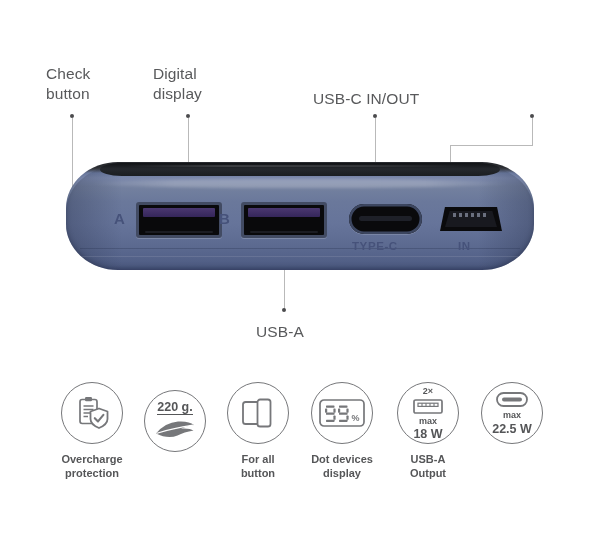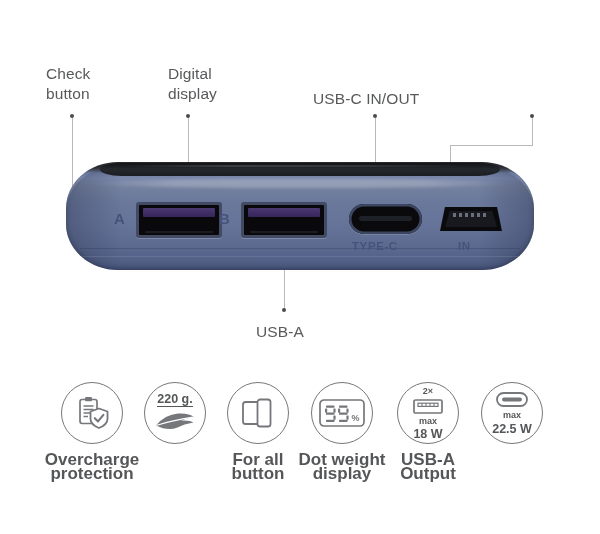--- a/index.html
+++ b/index.html
@@ -296,21 +296,21 @@
     border-radius: 50%;
     border: 1.4px solid #76777a;
     box-sizing: border-box;
     position: relative;
     display: flex;
     align-items: center;
     justify-content: center;
   }
   .feature-caption {
     margin-top: 9px;
-    font-size: 17px;
+    font-size: 11px;
     line-height: 13.5px;
     font-weight: 700;
     color: #555658;
     white-space: pre-line;
   }
   .icon-text {
     font-size: 11px;
     font-weight: 700;
     color: #555658;
     line-height: 11px;
@@ -319,21 +319,21 @@
   .icon-text.big { font-size: 12.5px; }
 </style>
 </head>
 <body>
 
 <div id="stage">
 
   <div class="callout-label" style="left:46px; top:64px;">Check
 button</div>
 
-  <div class="callout-label" style="left:168px; top:64px;">Digital
+  <div class="callout-label" style="left:153px; top:64px;">Digital
 display</div>
 
   <div class="callout-label" style="left:313px; top:89px;">USB-C IN/OUT</div>
 
 
   <div class="callout-label" style="left:256px; top:322px;">USB-A</div>
 
   <div class="leader-dot" style="left:70px; top:114px;"></div>
   <div class="leader-line-v" style="left:72px; top:118px; height:90px;"></div>
   <div class="leader-dot" style="left:68px; top:205px;"></div>
@@ -407,21 +407,21 @@
           <line x1="10.5" y1="19" x2="17" y2="19" stroke="#76777a" stroke-width="1.5"></line>
           <line x1="10.5" y1="22.5" x2="15" y2="22.5" stroke="#76777a" stroke-width="1.5"></line>
           <path d="M26 14.5 L34.5 17.5 L34.5 25 Q34.5 30.5 26 34 Q17.5 30.5 17.5 25 L17.5 17.5 Z" fill="#ffffff" stroke="#76777a" stroke-width="1.8" stroke-linejoin="round"></path>
           <path d="M21.8 24.2 L25 27.4 L30.4 20.8" fill="none" stroke="#76777a" stroke-width="2.1" stroke-linecap="round" stroke-linejoin="round"></path>
         </svg>
       </div>
       <div class="feature-caption">Overcharge
 protection</div>
     </div>
 
-    <div class="feature" style="left:127px; top:0;">
+    <div class="feature" style="left:127px; top:8px;">
       <div class="feature-circle">
         <div style="display:flex; flex-direction:column; align-items:center; justify-content:center;">
           <div class="icon-text" style="font-size:12.5px; border-bottom:1.6px solid #555658; padding-bottom:1.5px;">220 g.</div>
           <svg width="42" height="22" viewBox="0 0 42 22" style="margin-top:3px;">
             <path d="M2 15.5 Q11 4.5 24 3.5 Q35 2.8 40 7 Q33 7.5 27 10.5 Q36 10 39.5 12.5 Q30 14 23.5 17.5 Q14 21.5 2 15.5 Z" fill="#76777a"></path>
             <path d="M3 15.2 Q18 10.5 39 7.2" fill="none" stroke="#ffffff" stroke-width="1.2" stroke-linecap="round"></path>
           </svg>
         </div>
       </div>
     </div>
@@ -452,21 +452,21 @@
             <rect x="20" y="6.5" width="8.5" height="2.2" rx="0.6"></rect>
             <rect x="19" y="9.5" width="2.2" height="4.2" rx="0.6"></rect>
             <rect x="27.4" y="9.5" width="2.2" height="4.2" rx="0.6"></rect>
             <rect x="20" y="13.6" width="8.5" height="2.2" rx="0.6"></rect>
             <rect x="27.4" y="16.6" width="2.2" height="4.2" rx="0.6"></rect>
             <rect x="20" y="20.7" width="8.5" height="2.2" rx="0.6"></rect>
           </g>
           <text x="32.5" y="22" font-family="Liberation Sans, sans-serif" font-size="9" font-weight="700" fill="#76777a">%</text>
         </svg>
       </div>
-      <div class="feature-caption">Dot weight
+      <div class="feature-caption">Dot devices
 display</div>
     </div>
 
     <div class="feature" style="left:380px; top:0;">
       <div class="feature-circle">
         <div style="display:flex; flex-direction:column; align-items:center; justify-content:center; gap:2px;">
           <div class="icon-text small">2×</div>
           <svg width="30" height="15" viewBox="0 0 30 15">
             <rect x="1" y="1" width="28" height="13" rx="1.6" fill="none" stroke="#76777a" stroke-width="1.7"></rect>
             <rect x="5" y="4.2" width="20" height="3.2" fill="none" stroke="#76777a" stroke-width="1.2"></rect>

